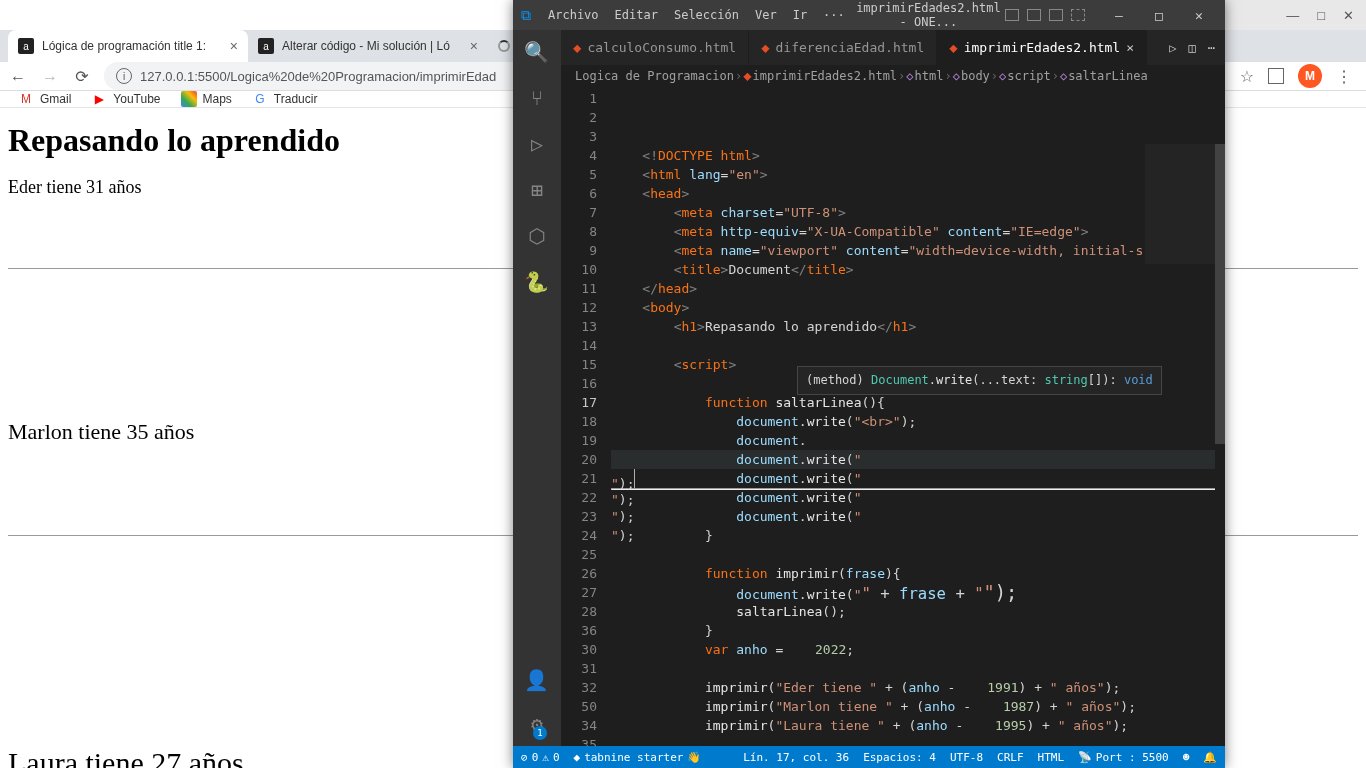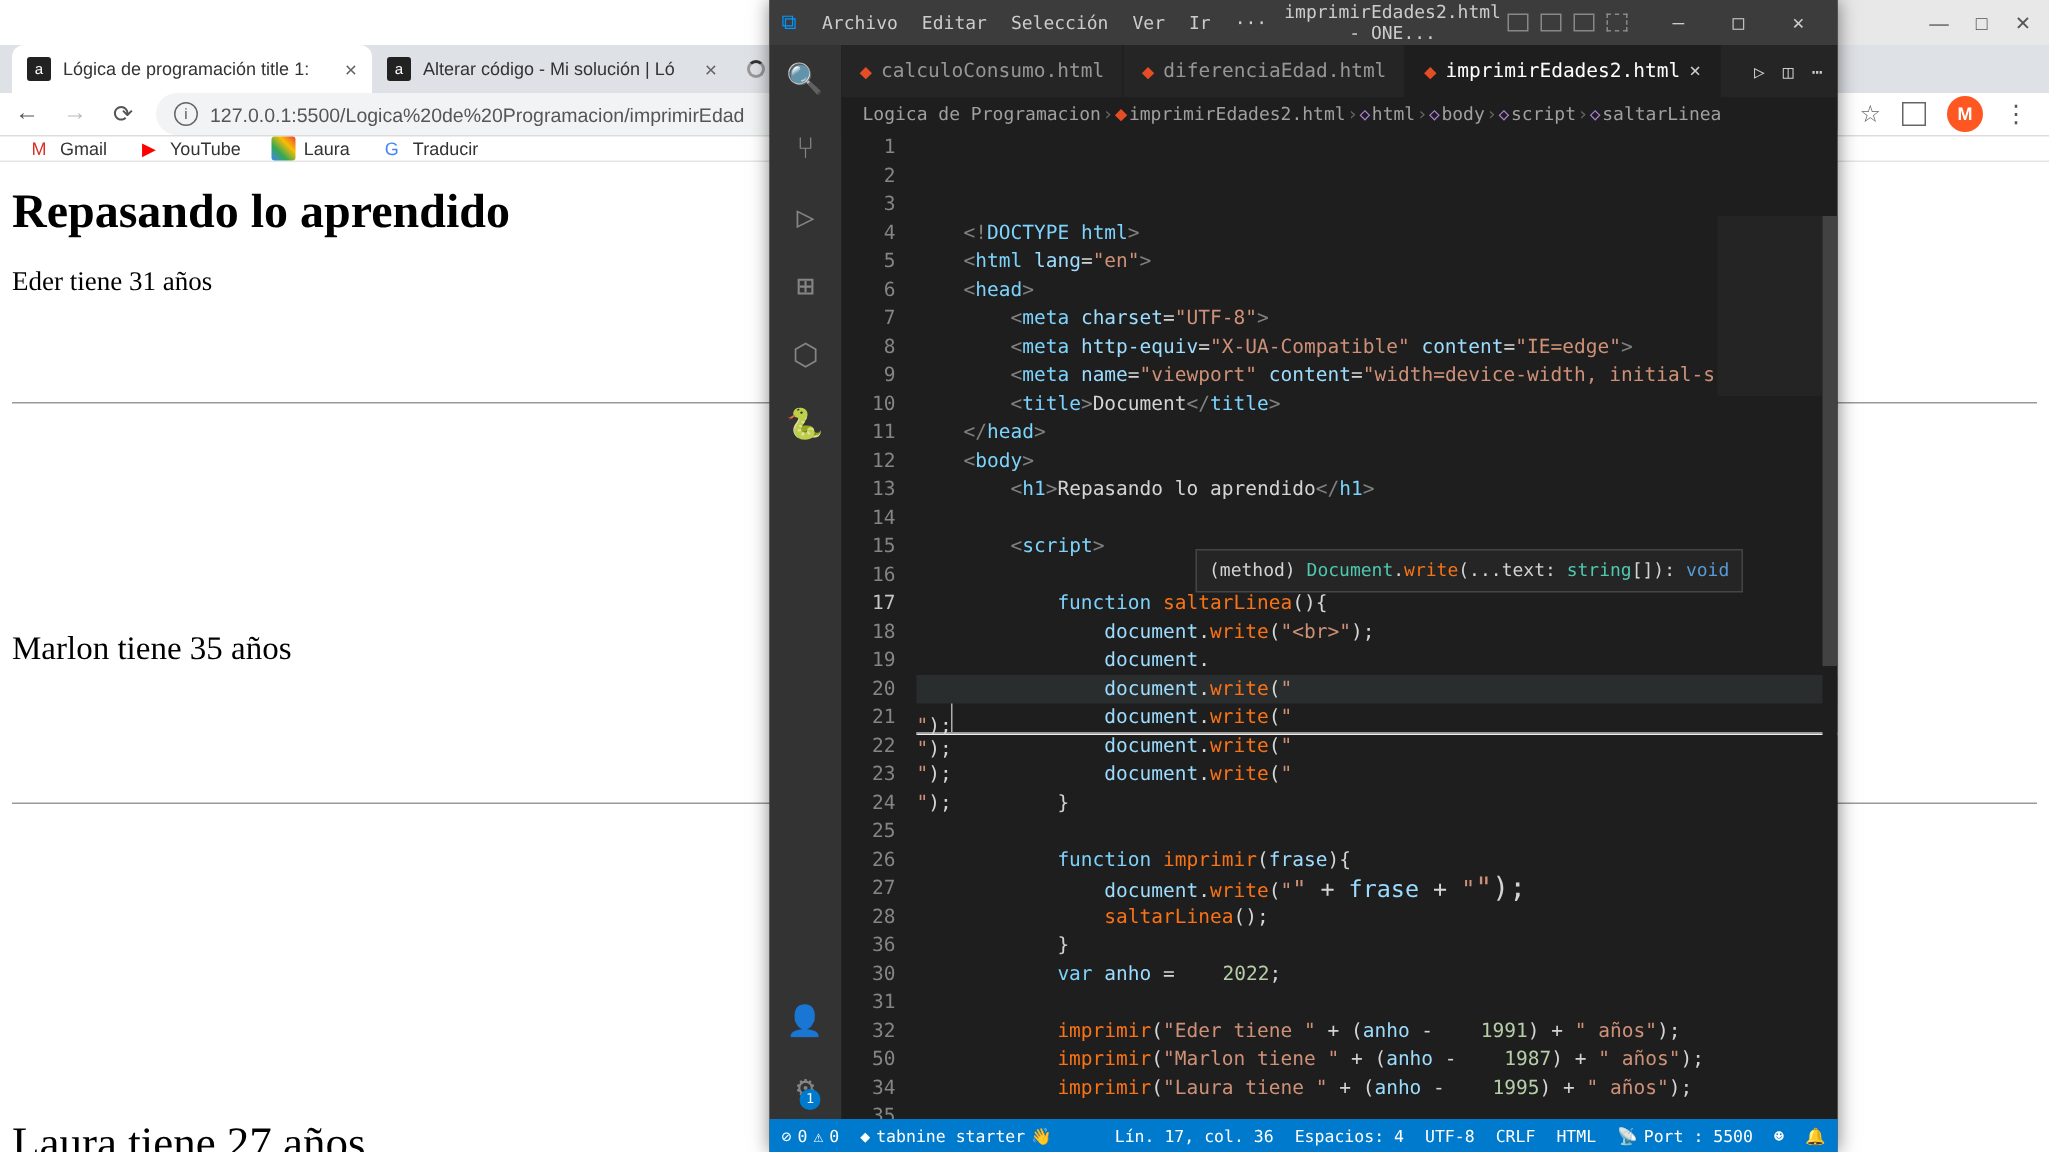--- a/index.html
+++ b/index.html
@@ -78,24 +78,24 @@
 .vs-editor { flex: 1; display: flex; font-family: Consolas, monospace; font-size: 13px; line-height: 19px; position: relative; overflow: hidden; }
 .gutter { width: 50px; text-align: right; color: #858585; padding-right: 14px; padding-top: 2px; user-select: none; }
 .gutter .ln { height: 19px; }
 .gutter .ln.active { color: #c6c6c6; }
 .code { flex: 1; padding-top: 2px; white-space: pre; position: relative; }
 .code-line { height: 19px; }
 .code-line.active { background: #2a2d2e; }
 
 
 .p-gray { color: #808080; } 
-.p-blue { color: #7dd3fc; } 
+.p-blue { color: #f97316; } 
 .p-lblue { color: #9cdcfe; } 
 .p-orange { color: #ce9178; } 
-.p-yellow { color: #f97316; } 
+.p-yellow { color: #e5e5e5; } 
 .p-white { color: #d4d4d4; }
 .p-green { color: #4ec9b0; }
 .p-num { color: #b5cea8; margin-left: 24px; }
 
 .tooltip { position: absolute; top: 279px; left: 186px; background: #252526; border: 1px solid #454545; padding: 4px 8px; font-size: 12px; color: #ccc; z-index: 5; }
 
 .minimap { position: absolute; top: 57px; right: 10px; width: 70px; height: 120px; background: #2a2a2a; opacity: 0.5; }
 .scrollbar-v { position: absolute; top: 57px; right: 0; width: 10px; height: 630px; background: #1e1e1e; }
 .scrollbar-v::before { content: ""; position: absolute; top: 0; width: 10px; height: 300px; background: #424242; }
 
@@ -148,21 +148,21 @@
     <div class="bookmark">
         <span class="bm-icon bm-gmail">M</span>
         <span>Gmail</span>
       </div>
     <div class="bookmark">
         <span class="bm-icon bm-yt">▶</span>
         <span>YouTube</span>
       </div>
     <div class="bookmark">
         <span class="bm-icon bm-maps"></span>
-        <span>Laura</span>
+        <span>Maps</span>
       </div>
     <div class="bookmark">
         <span class="bm-icon bm-trans">G</span>
         <span>Traducir</span>
       </div>
   </div>
   <div class="page">
     <h1>Repasando lo aprendido</h1>
     <div class="line1">Eder tiene 31 años</div>
     <hr class="hr1">

